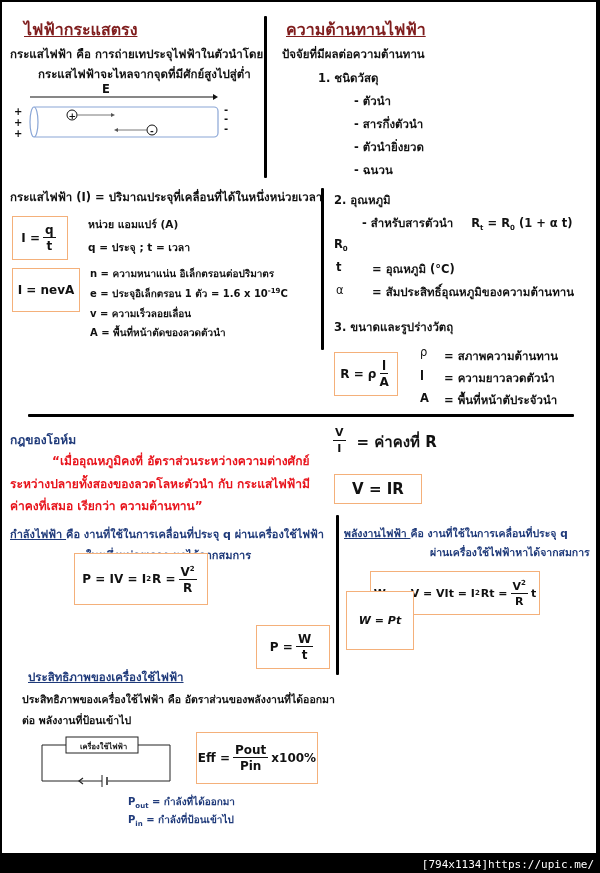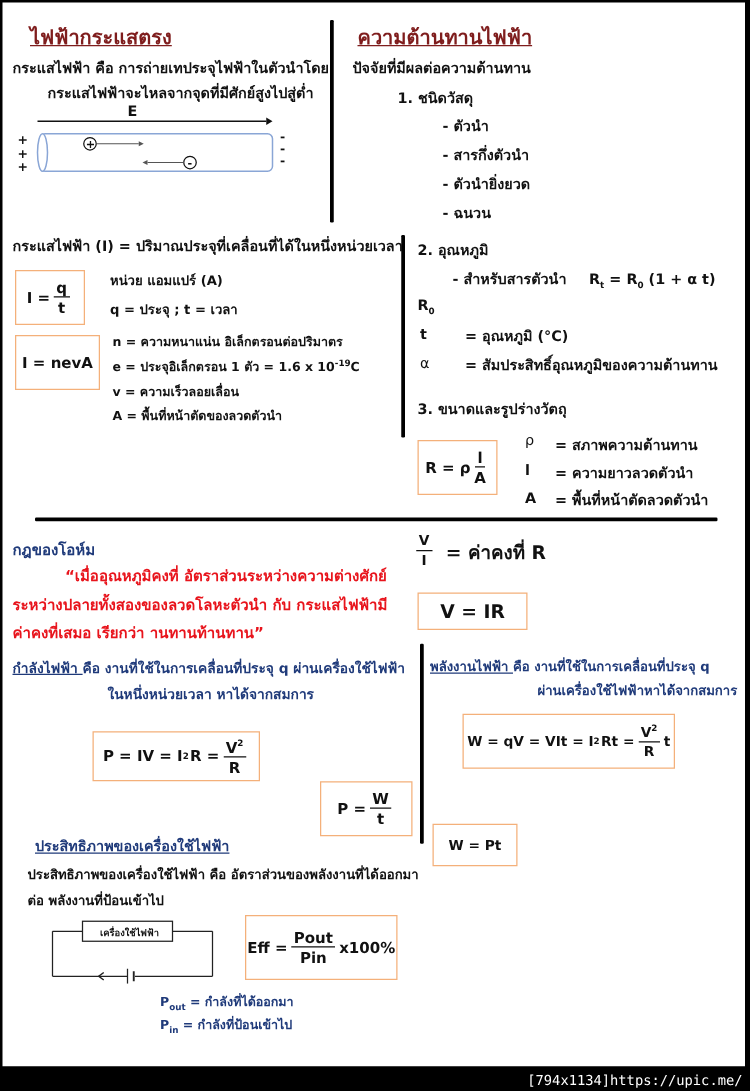--- a/index.html
+++ b/index.html
@@ -106,44 +106,44 @@
     <span class="frac">
       <span class="num">l</span>
       <span class="den">A</span>
     </span>
   </div>
   <div class="abs t" style="left:418px; top:343px; font-weight:normal;">ρ</div>
   <div class="abs t" style="left:442px; top:345px;">= สภาพความต้านทาน</div>
   <div class="abs t" style="left:418px; top:367px;">l</div>
   <div class="abs t" style="left:442px; top:367px;">= ความยาวลวดตัวนำ</div>
   <div class="abs t" style="left:418px; top:389px;">A</div>
-  <div class="abs t" style="left:442px; top:389px;">= พื้นที่หน้าตัดลวดตัวนำ</div>
+  <div class="abs t" style="left:442px; top:389px;">= พื้นที่หน้าตัประจัวนำ</div>
 
   <div class="hline" style="left:26px; top:412px; width:546px;"></div>
 
   <div class="abs h-navy" style="left:8px; top:428px;">กฎของโอห์ม</div>
   <div class="abs red" style="left:50px; top:449px;">“เมื่ออุณหภูมิคงที่ อัตราส่วนระหว่างความต่างศักย์</div>
   <div class="abs red" style="left:8px; top:472px;">ระหว่างปลายทั้งสองของลวดโลหะตัวนำ กับ กระแสไฟฟ้ามี</div>
-  <div class="abs red" style="left:8px; top:494px;">ค่าคงที่เสมอ เรียกว่า านทานท้านทาน”</div>
+  <div class="abs red" style="left:8px; top:494px;">ค่าคงที่เสมอ เรียกว่า ความต้านทาน”</div>
 
   <div class="abs" style="left:328px; top:424px; display:flex; align-items:center;">
     <span class="frac" style="font-weight:bold; font-size:11px;">
       <span class="num">V</span>
       <span class="den">I</span>
     </span>
     <span style="font-weight:bold; font-size:15px; margin-left:8px;">= ค่าคงที่ R</span>
   </div>
   <div class="box" style="left:332px; top:472px; width:88px; height:30px; font-size:15px;">V = IR</div>
 
   <div class="abs navy" style="left:8px; top:523px;text-align:right;">
     <span class="u">กำลังไฟฟ้า </span><span>คือ งานที่ใช้ในการเคลื่อนที่ประจุ q ผ่านเครื่องใช้ไฟฟ้า</span>
   </div>
   <div class="abs navy" style="left:84px; top:544px;">ในหนึ่งหน่วยเวลา หาได้จากสมการ</div>
 
-  <div class="box" style="left:72px; top:583px; width:134px; height:40px;">
+  <div class="box" style="left:72px; top:551px; width:134px; height:52px;">
     <span>P = IV = I</span>
       <sup>2</sup>
       <span style="margin-left:1px;">R =</span>
     <span class="frac">
       <span class="num"><span>V</span><sup>2</sup></span>
       <span class="den">R</span>
     </span>
   </div>
   <div class="box" style="left:254px; top:623px; width:74px; height:44px;">
     <span>P =</span>
@@ -163,21 +163,21 @@
   <div class="box" style="left:368px; top:569px; width:170px; height:44px; font-size:11px;">
     <span>W = qV = VIt = I</span>
       <sup>2</sup>
       <span style="margin-left:1px;">Rt =</span>
     <span class="frac">
       <span class="num"><span>V</span><sup>2</sup></span>
       <span class="den">R</span>
     </span>
       <span>t</span>
   </div>
-  <div class="box" style="left:344px; top:657px; width:68px; height:34px; font-size:11px;">W = Pt</div>
+  <div class="box" style="left:344px; top:589px; width:68px; height:59px; font-size:11px;font-style:italic;">W = Pt</div>
 
   <div class="abs navy u" style="left:26px; top:666px; font-size:11.5px;">ประสิทธิภาพของเครื่องใช้ไฟฟ้า</div>
   <div class="abs t-sm" style="left:20px; top:689px;">ประสิทธิภาพของเครื่องใช้ไฟฟ้า คือ อัตราส่วนของพลังงานที่ได้ออกมา</div>
   <div class="abs t-sm" style="left:20px; top:710px;">ต่อ พลังงานที่ป้อนเข้าไป</div>
 
   <div class="abs" style="left:38px; top:733px; width:134px; height:52px;">
     <svg width="134" height="52" style="position:absolute;left:0;top:0;">
       <line x1="2" y1="10" x2="26" y2="10" stroke="#222" stroke-width="1"></line>
       <line x1="98" y1="10" x2="130" y2="10" stroke="#222" stroke-width="1"></line>
       <line x1="2" y1="10" x2="2" y2="46" stroke="#222" stroke-width="1"></line>

